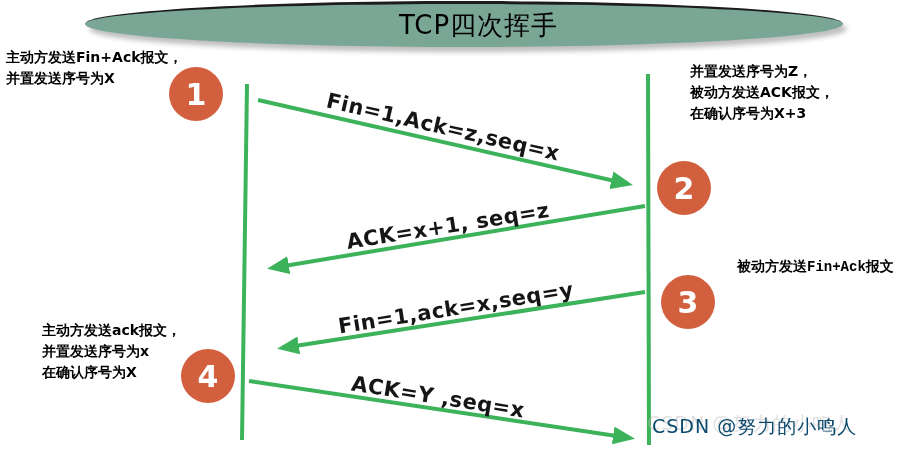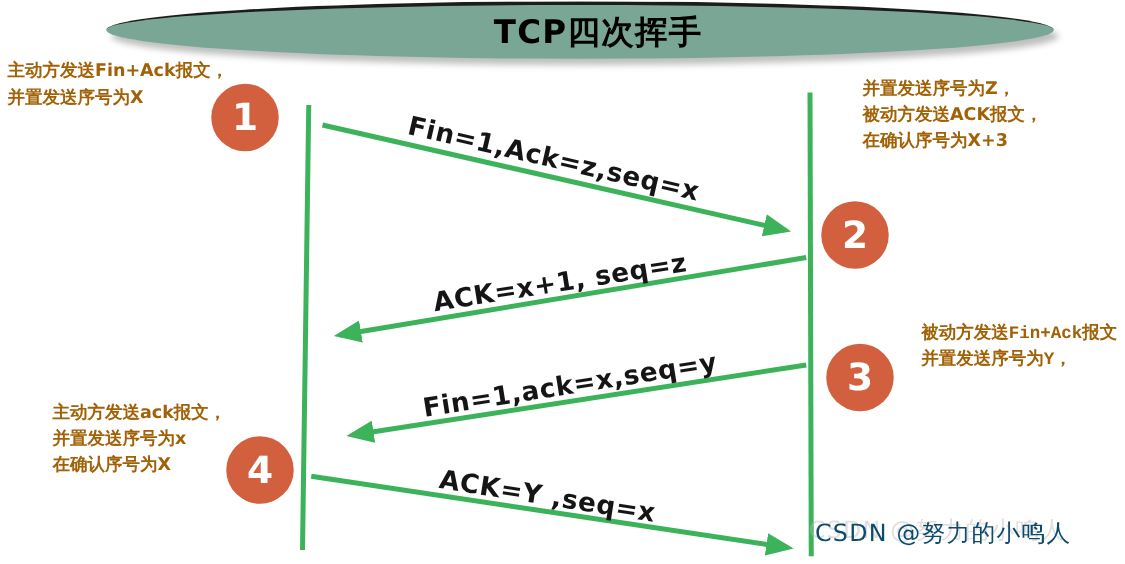--- a/index.html
+++ b/index.html
@@ -15,27 +15,27 @@
   .banner{
     position:absolute;left:85px;top:1px;width:758px;height:46px;
     background:var(--banner);
     border-radius:50%;
     border-top:3px solid #1c1c1c;
     box-shadow:4px 5px 5px #bfbfbf;
     display:flex;align-items:center;justify-content:center;
     box-sizing:border-box;
   }
   .banner-title{
-    font-size:26px;font-weight:bold;color:#000;letter-spacing:1px;margin-left:29px;
+    font-size:26px;font-weight:normal;color:#000;letter-spacing:1px;margin-left:29px;
   }
   svg.layer{position:absolute;left:0;top:0;}
   line.g{stroke:var(--green);stroke-width:4;stroke-linecap:butt;}
   .ah-fill{fill:var(--green);}
   .note{
-    position:absolute;font-size:14px;font-weight:bold;color:#a16207;
+    position:absolute;font-size:14px;font-weight:bold;color:#000000;
     line-height:21px;white-space:nowrap;
   }
   .note-lt{left:6px;top:47px;}
   .note-rt{left:690px;top:61px;}
   .note-rm{left:737px;top:257px;font-family:Liberation Mono, monospace;}
   .note-lb{left:42px;top:320px;}
   .step-circle{
     position:absolute;width:54px;height:54px;border-radius:50%;
     background:var(--orange);color:#fff;font-size:30px;font-weight:bold;
     display:flex;align-items:center;justify-content:center;
@@ -87,21 +87,20 @@
   </div>
 
   <div class="note note-rt">
     <div>并置发送序号为Z，</div>
     <div>被动方发送ACK报文，</div>
     <div>在确认序号为X+3</div>
   </div>
 
   <div class="note note-rm">
     <div>被动方发送Fin+Ack报文</div>
-    <div>并置发送序号为Y，</div>
   </div>
 
   <div class="note note-lb">
     <div>主动方发送ack报文，</div>
     <div>并置发送序号为x</div>
     <div>在确认序号为X</div>
   </div>
 
   <div class="step-circle c1">
     <span>1</span>

